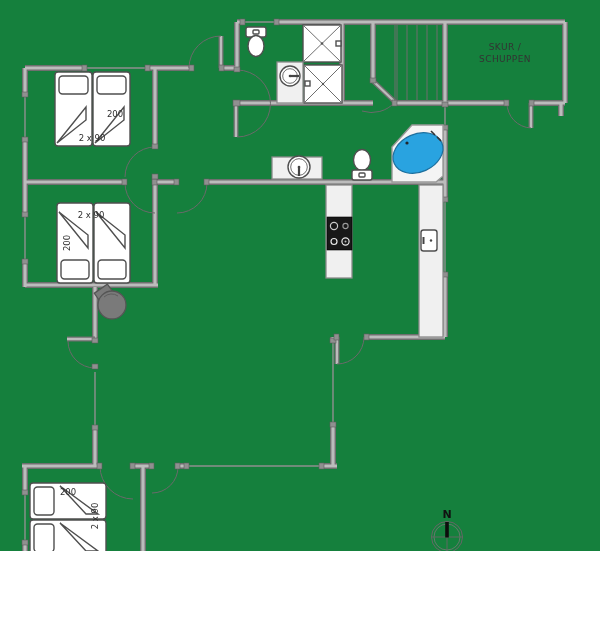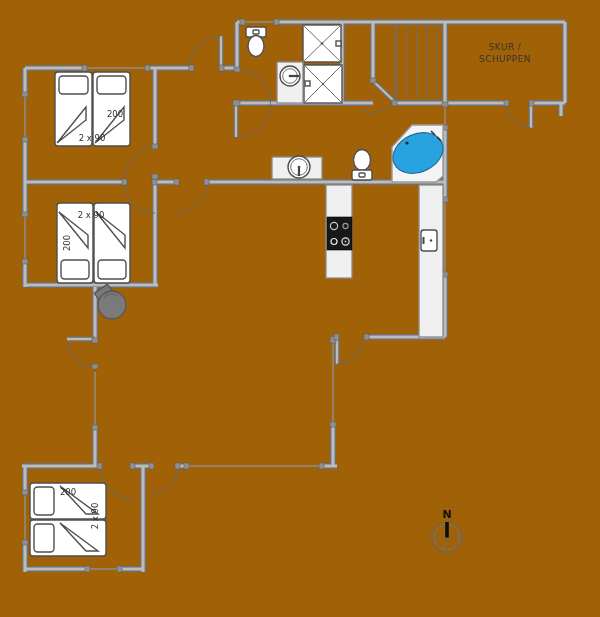--- a/index.html
+++ b/index.html
@@ -1,16 +1,16 @@
 <!DOCTYPE html>
 <html style="--wall-dark: #6f6f6f; --wall-light: #bcbcbc; --tub: #29a3e0; --tub-edge: #1c6f9e; --stove: #7a7a7a; --counter: #f0f0f0; --cooktop: #181818;"><head>
 <meta charset="utf-8">
 <style>
   html,body{margin:0;padding:0;background:#fff;}
-  .page{width:600px;height:617px;background:#a16207;position:relative;overflow:hidden;
+  .page{width:600px;height:551px;background:#15803d;position:relative;overflow:hidden;
         font-family:"DejaVu Sans", sans-serif;}
   svg{display:block;}
   
   .wall-under{fill:none;stroke:var(--wall-dark,#6f6f6f);stroke-width:6;}
   .wall-over{fill:none;stroke:var(--wall-light,#bcbcbc);stroke-width:3.2;}
   .leaf-under{fill:none;stroke:var(--wall-dark,#6f6f6f);stroke-width:5;}
   .leaf-over{fill:none;stroke:var(--wall-light,#c6c6c6);stroke-width:2.4;}
   .win{fill:none;stroke:#8f8f8f;stroke-width:1.4;}
   .cap{fill:#909090;stroke:#5d5d5d;stroke-width:.6;}
   .arc{fill:none;stroke:#6a6a6a;stroke-width:1;}

